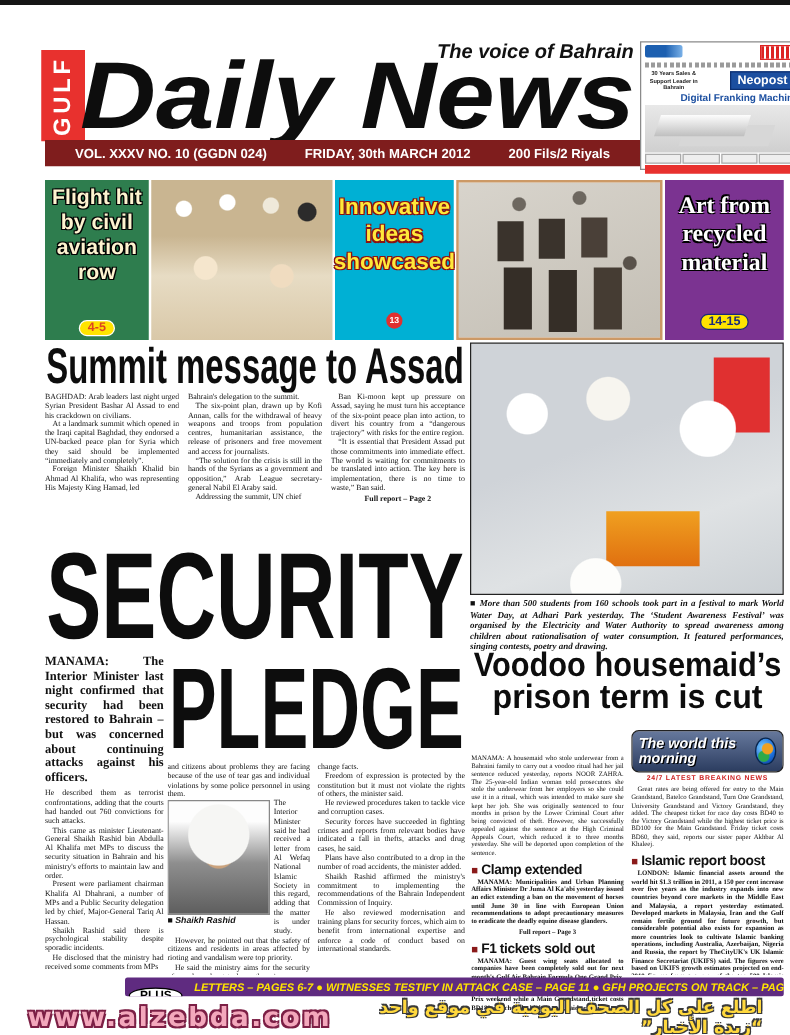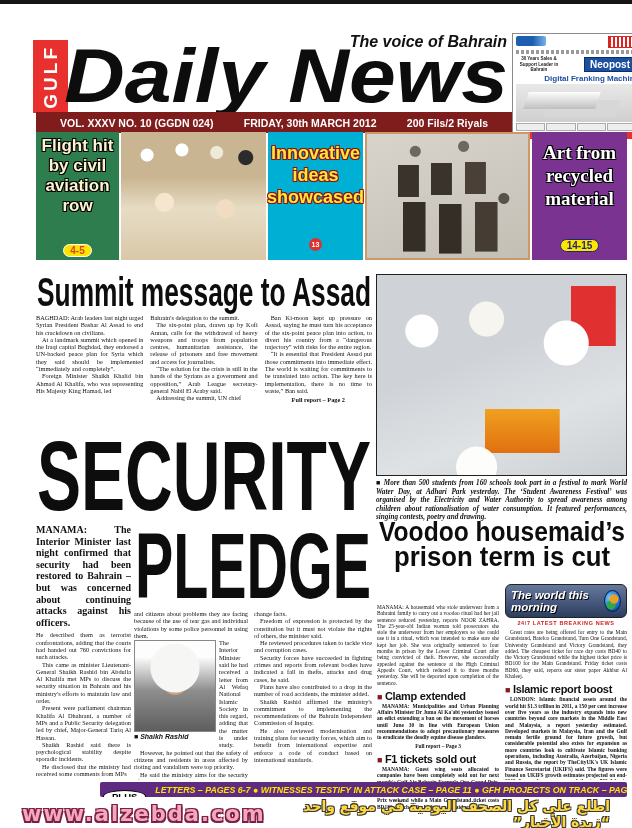--- a/index.html
+++ b/index.html
@@ -25,21 +25,21 @@
   .ad-brand{background:#1c4fa0;color:#fff;font:900 10px "Liberation Sans",sans-serif;padding:1px 5px;border:1px solid #0c2f70;}
   .ad-product{text-align:right;font:900 8px "Liberation Sans",sans-serif;color:#1c4fa0;}
   .ad-machine{margin:1px 3px;height:38px;background:
       linear-gradient(#e8e8e8,#cfcfcf) ;position:relative;overflow:hidden;}
   .ad-machine:before{content:"";position:absolute;left:8%;top:22%;width:60%;height:45%;
       background:linear-gradient(#fdfdfd,#bfbfbf);transform:skewX(-18deg);box-shadow:22px 8px 0 #d7d7d7;}
   .ad-sizes{display:flex;gap:1px;margin:1px 3px;}
   .ad-sizes div{flex:1;height:6px;border:1px solid #aaa;background:#eee;}
   .ad-redstripe{margin:0 3px;height:7px;background:#e8312e;}
   
-  .teaser{top:132px;height:128px;box-sizing:border-box;gap:24px;}
+  .teaser{top:144px;height:128px;box-sizing:border-box;gap:24px;}
   .t-text{display:flex;flex-direction:column;align-items:center;justify-content:center;text-align:center;padding:4px;}
   .t-green{left:36px;width:83px;background:#2e7d4e;}
   .t-green .t-label{font:700 17px "Liberation Sans",sans-serif;color:#fdf3cf;line-height:20px;
       text-shadow:1px 1px 0 #000,-1px -1px 0 #000,1px -1px 0 #000,-1px 1px 0 #000;}
   .badge-pill{display:inline-block;background:#ffe400;color:#d42;font:700 10px "Liberation Sans",sans-serif;
       border-radius:9px;padding:0 6px;margin-top:4px;border:1px solid #fff;}
   .t-photo1{left:121px;width:145px;background:
       radial-gradient(circle at 18% 18%,#fff 0 6px,rgba(0,0,0,0) 7px),
       radial-gradient(circle at 42% 14%,#fff 0 6px,rgba(0,0,0,0) 7px),
       radial-gradient(circle at 66% 16%,#efe9da 0 6px,rgba(0,0,0,0) 7px),

